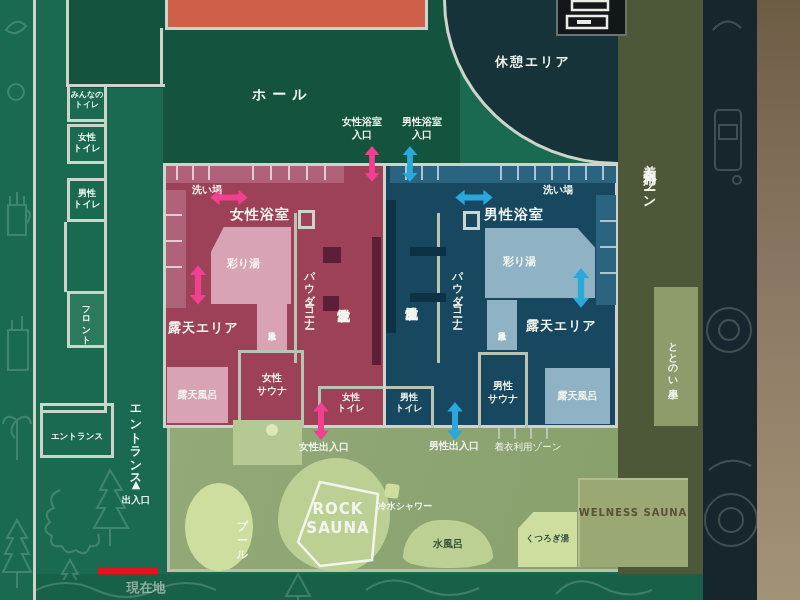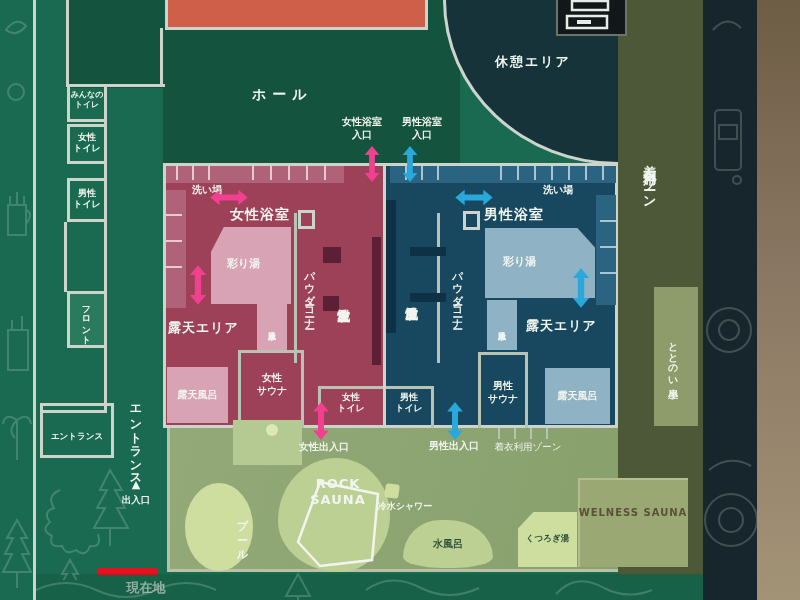--- a/index.html
+++ b/index.html
@@ -218,21 +218,21 @@
 
   <div style="left:167px;top:428px;width:451px;height:144px;background:linear-gradient(105deg,#93aa78,#87a06c);border-left:3px solid #b8c2a8;border-bottom:3px solid #b8c2a8;"></div>
 
   <div style="left:185px;top:483px;width:68px;height:88px;border-radius:50%;background:var(--garden-lighter);"></div>
   <div class="lbl" style="left:185px;top:520px;width:68px;font-size:11px;letter-spacing:1px;padding-left:48px;">プール</div>
 
   <div style="left:278px;top:458px;width:112px;height:114px;border-radius:52% 48% 45% 55%/55% 50% 50% 45%;background:var(--garden-light);"></div>
   <svg style="left:294px;top:478px;width:88px;height:90px;" viewBox="0 0 88 90">
     <polygon points="26,4 84,16 78,82 26,88 4,64" fill="none" stroke="#f2f5ef" stroke-width="2.5"></polygon>
   </svg>
-  <div class="lbl" style="left:300px;top:476px;width:76px;font-size:13px;letter-spacing:1px;">ROCK
+  <div class="lbl" style="left:300px;top:500px;width:76px;font-size:15px;letter-spacing:1px;">ROCK
 SAUNA</div>
 
   <div style="left:385px;top:484px;width:14px;height:14px;border-radius:3px;background:var(--garden-lighter);transform:rotate(8deg);"></div>
   <div class="lbl" style="left:370px;top:501px;width:70px;font-size:9px;">冷水シャワー</div>
 
   <div style="left:403px;top:520px;width:90px;height:48px;border-radius:45% 55% 50% 50%/85% 85% 25% 25%;background:var(--garden-light);"></div>
   <div class="lbl" style="left:403px;top:538px;width:90px;font-size:10px;color:var(--text-dark-green);">水風呂</div>
 
   <div style="left:518px;top:512px;width:59px;height:55px;background:var(--garden-lighter);clip-path:polygon(0 30%,26% 0,100% 0,100% 100%,0 100%);"></div>
   <div class="lbl" style="left:518px;top:533px;width:59px;font-size:8.5px;color:var(--text-dark-green);">くつろぎ湯</div>

